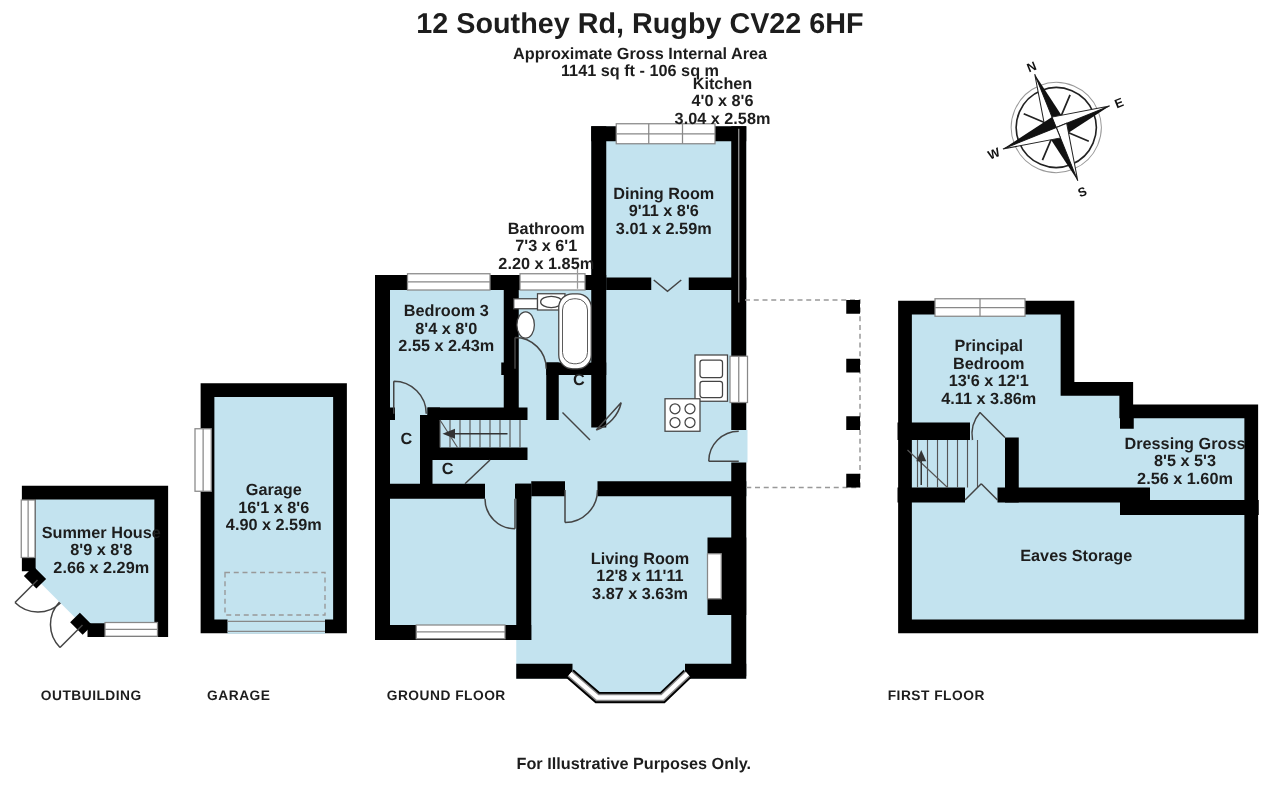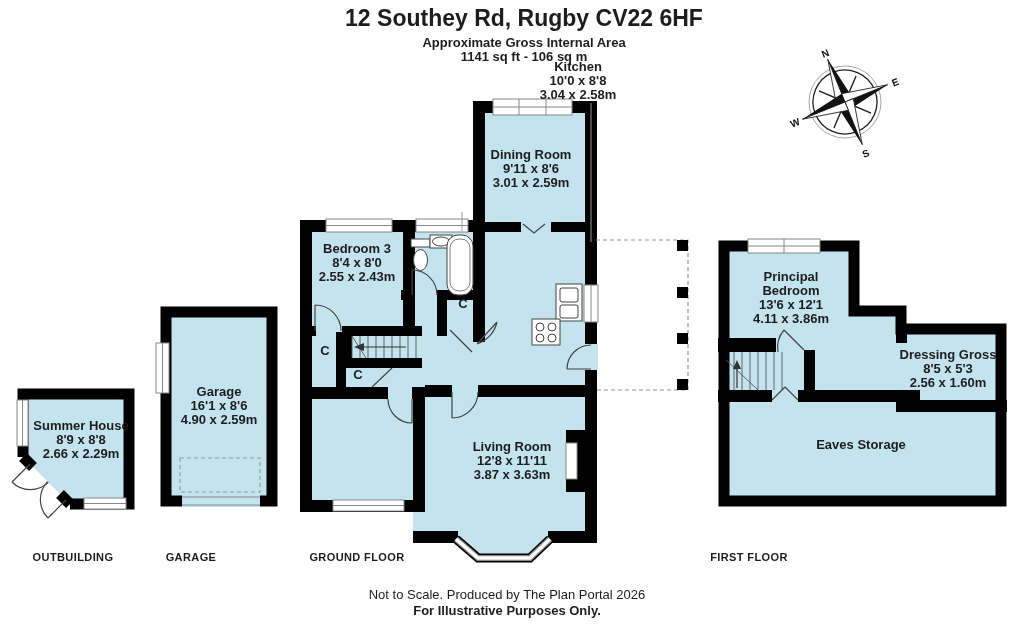--- a/index.html
+++ b/index.html
@@ -1,19 +1,19 @@
 <!DOCTYPE html>
 <html><head>
 <meta charset="utf-8">
 <style>
   html,body{margin:0;padding:0;background:#ffffff;}
   #canvas{position:relative;width:1024px;height:630px;background:#fff;overflow:hidden;
           font-family:"Liberation Sans", sans-serif;color:#1d1d1d;}
   #plan-svg{position:absolute;left:0;top:0;}
-  .hdr{position:absolute;left:512px;transform:translateX(-50%);white-space:nowrap;text-align:center;font-weight:bold;margin-left:12px;}
+  .hdr{position:absolute;left:512px;transform:translateX(-50%);white-space:nowrap;text-align:center;font-weight:bold;}
   .title{top:5px;font-size:23px;}
   .sub{font-size:13px;}
   .rlabel{position:absolute;transform:translateX(-50%);display:flex;flex-direction:column;align-items:center;
           font-weight:bold;font-size:13px;line-height:14px;white-space:nowrap;text-align:center;}
   .clabel{position:absolute;transform:translateX(-50%);font-weight:bold;font-size:13px;line-height:13px;}
   .seclabel{position:absolute;transform:translateX(-50%);font-weight:bold;font-size:11px;letter-spacing:.4px;white-space:nowrap;}
   .foot{position:absolute;left:507px;transform:translateX(-50%);font-size:13px;white-space:nowrap;}
   .foot.b{font-weight:bold;}
 </style>
 </head>
@@ -204,30 +204,35 @@
     </g>
   </g>
 </svg>
 
   <div class="hdr title">12 Southey Rd, Rugby CV22 6HF</div>
   <div class="hdr sub" style="top:35px">Approximate Gross Internal Area</div>
   <div class="hdr sub" style="top:49px">1141 sq ft - 106 sq m</div>
 
   <div class="rlabel" style="left:578px;top:60px">
     <span>Kitchen</span>
-    <span>10'0 x 8'8</span>
+    <span>4'0 x 8'6</span>
     <span>3.04 x 2.58m</span>
   </div>
 
   <div class="rlabel" style="left:531px;top:148px">
     <span>Dining Room</span>
     <span>9'11 x 8'6</span>
     <span>3.01 x 2.59m</span>
   </div>
 
+  <div class="rlabel" style="left:437px;top:176px">
+    <span>Bathroom</span>
+    <span>7'3 x 6'1</span>
+    <span>2.20 x 1.85m</span>
+  </div>
 
   <div class="rlabel" style="left:357px;top:242px">
     <span>Bedroom 3</span>
     <span>8'4 x 8'0</span>
     <span>2.55 x 2.43m</span>
   </div>
 
 
 
   <div class="rlabel" style="left:512px;top:440px">
@@ -267,16 +272,15 @@
 
   <div class="clabel" style="left:325px;top:344px">C</div>
   <div class="clabel" style="left:358px;top:368px">C</div>
   <div class="clabel" style="left:463px;top:297px">C</div>
 
   <div class="seclabel" style="left:73px;top:551px">OUTBUILDING</div>
   <div class="seclabel" style="left:191px;top:551px">GARAGE</div>
   <div class="seclabel" style="left:357px;top:551px">GROUND FLOOR</div>
   <div class="seclabel" style="left:749px;top:551px">FIRST FLOOR</div>
 
-  <div class="foot" style="top:587px">Not to Scale. Produced by The Plan Portal 2026</div>
   <div class="foot b" style="top:603px">For Illustrative Purposes Only.</div>
 
 </div>
 
 </body></html>

